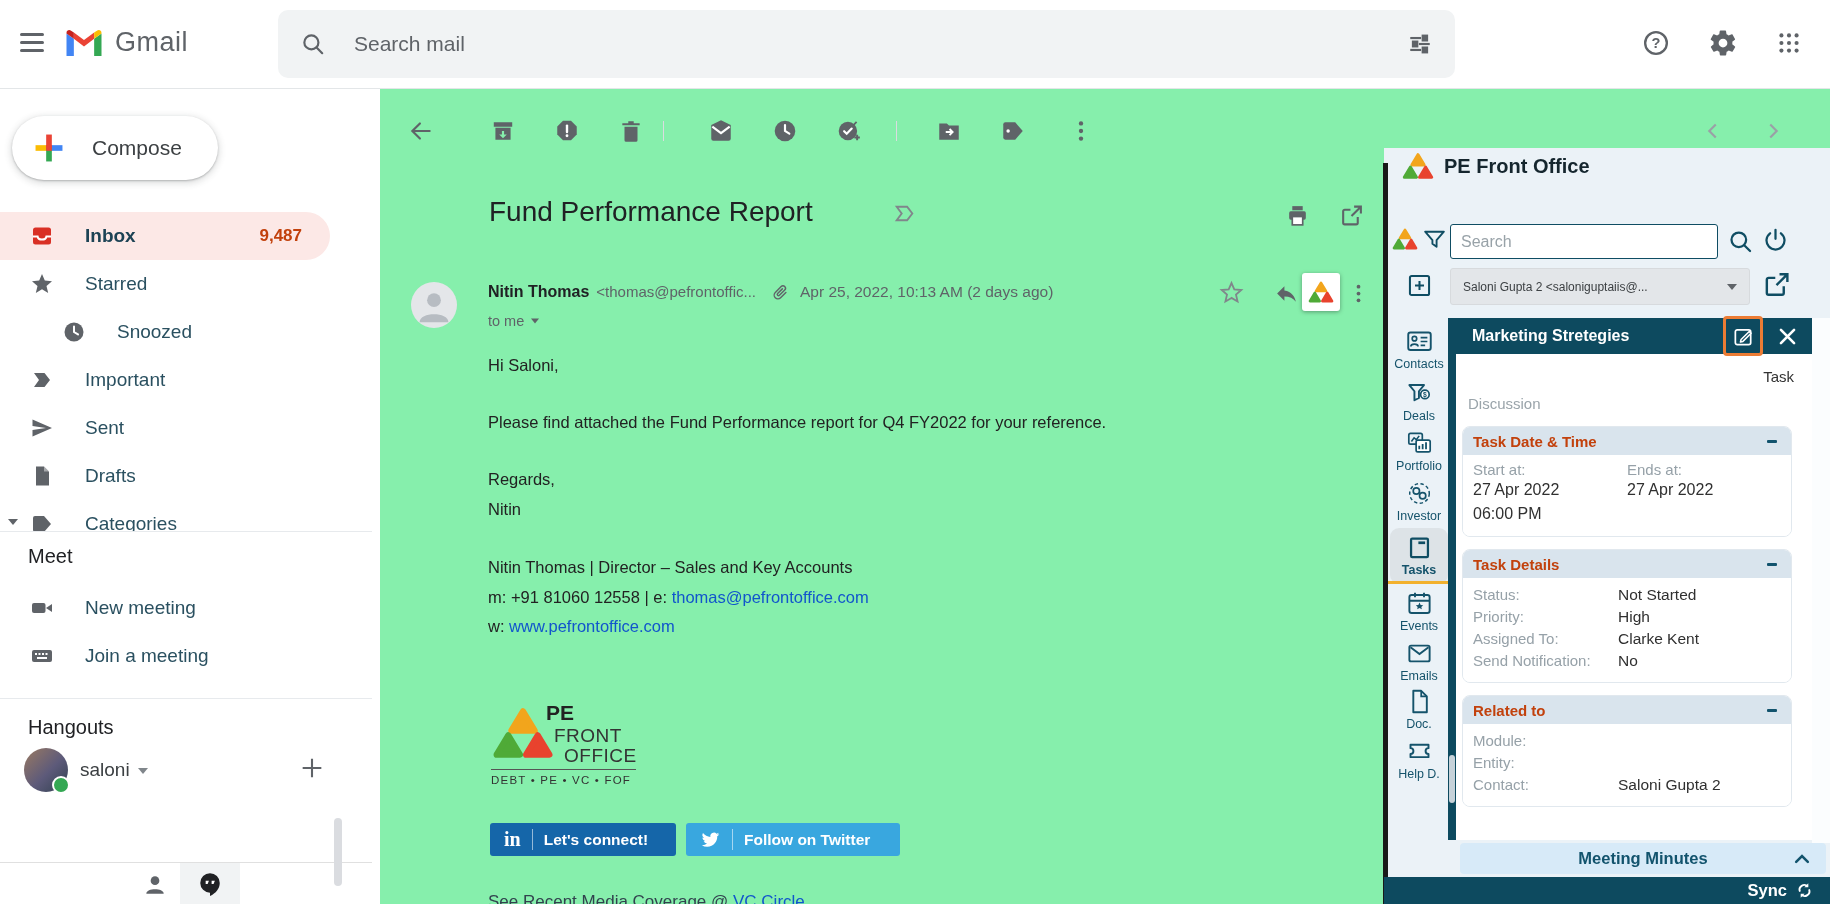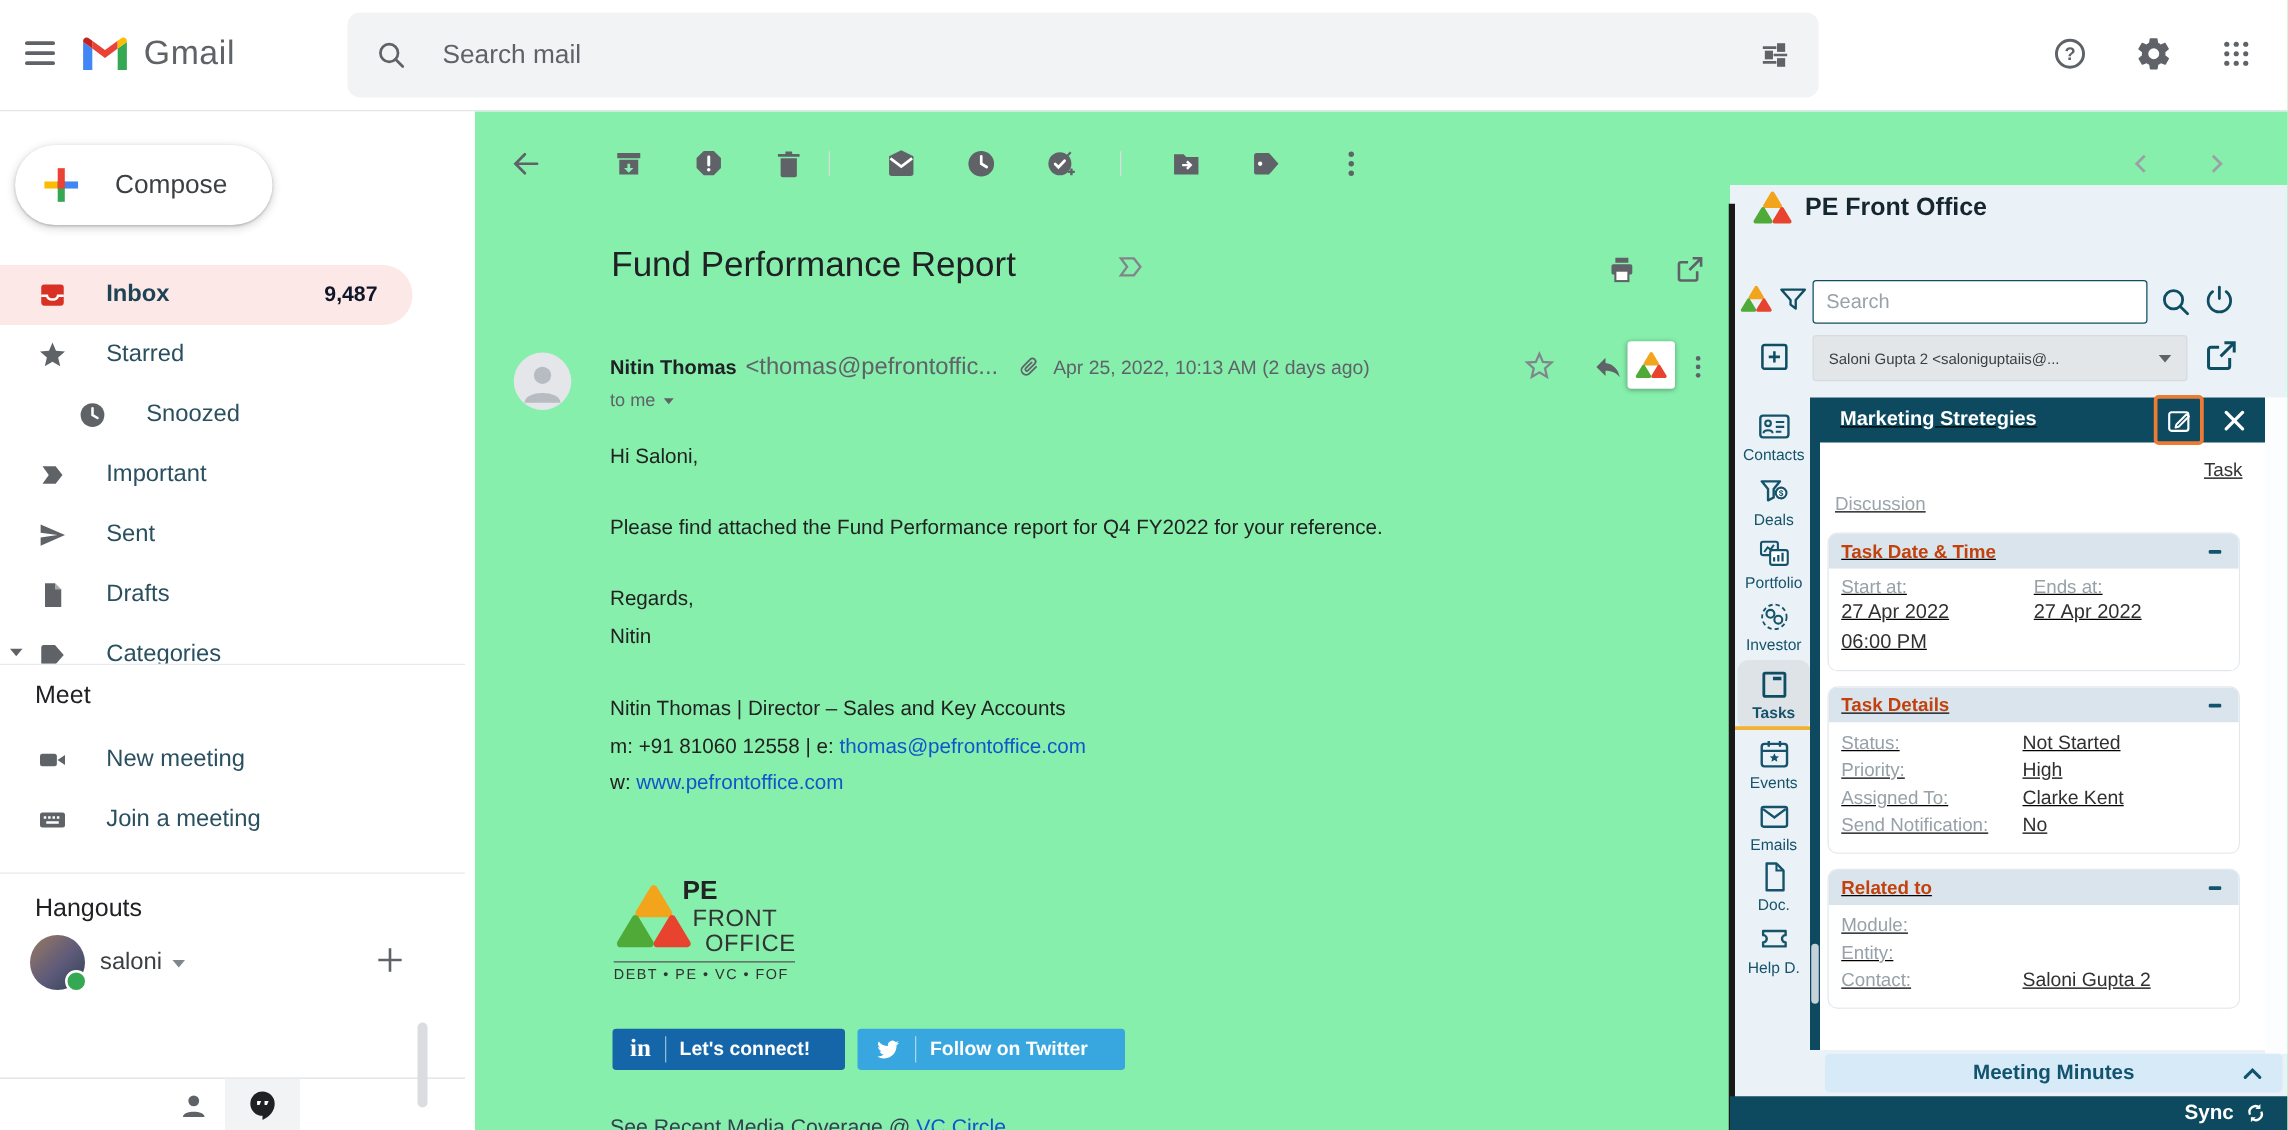--- a/index.html
+++ b/index.html
@@ -19,21 +19,21 @@
   .sidebar{left:0;top:89px;width:372px;height:815px;background:#fff;z-index:20;}
   .compose{left:12px;top:27px;width:206px;height:64px;border-radius:32px;background:#fff;
            box-shadow:0 1px 2px rgba(60,64,67,.3),0 2px 6px 2px rgba(60,64,67,.15);
            display:flex;align-items:center;cursor:pointer;}
   .compose span{font-size:21px;color:#3c4043;font-weight:500;margin-left:26px;}
   .navrow{left:0;width:330px;height:48px;border-radius:0 25px 25px 0;display:flex;align-items:center;cursor:pointer;}
   .navrow .nicon{width:24px;height:24px;margin-left:30px;}
   .navrow .nlabel{font-size:19px;color:#2a5060;margin-left:31px;flex:1;}
   .navrow.active{background:#fce8e6;}
   .navrow.active .nlabel{font-weight:bold;color:#1d4355;}
-  .navrow .ncount{font-size:17px;font-weight:bold;color:#0f172a;margin-right:28px;}
+  .navrow .ncount{font-size:17px;font-weight:bold;color:#c2410c;margin-right:28px;}
   .sideheading{font-size:20px;color:#202124;}
   .meetpanel{left:0;top:442px;width:372px;height:331px;background:#fff;border-top:1px solid #e7eaed;}
   .bottombar{left:0;top:773px;width:372px;height:42px;background:#fff;border-top:1px solid #e0e0e0;}
   .hangbox{left:180px;top:0px;width:60px;height:42px;background:#f1f3f4;display:flex;align-items:center;justify-content:center;}
   .scrollthumb{left:334px;top:729px;width:8px;height:68px;background:#dadce0;border-radius:4px;}
   
   .mail{left:380px;top:89px;width:1458px;height:815px;background:#86efac;z-index:1;}
   .tool{position:absolute;top:29px;width:26px;height:26px;cursor:pointer;}
   .tsep{position:absolute;top:32px;width:1px;height:20px;background:#dadce0;}
   .subject{font-size:28px;color:#202124;}
@@ -50,21 +50,21 @@
               background:#fff;box-sizing:border-box;padding:0 10px;font-size:16px;color:#202124;outline:none;
               font-family:"Liberation Sans",sans-serif;}
   .ext-search::placeholder{color:#98a2a8;}
   .ext-select{left:66px;top:120px;width:300px;height:37px;background:#e3e6e9;border:1px solid #d7dadd;border-radius:3px;
               display:flex;align-items:center;box-sizing:border-box;padding:0 12px;cursor:pointer;}
   .ext-select span{flex:1;font-size:12px;color:#3c4043;white-space:nowrap;overflow:hidden;}
   .caret{width:0;height:0;border-left:5.5px solid transparent;border-right:5.5px solid transparent;border-top:6px solid #5f6368;}
   .xnav{position:absolute;width:62px;text-align:center;cursor:pointer;}
   .xnav svg{margin:0 auto;}
   .xnav .xlabel{font-size:12.5px;color:#15536b;margin-top:2px;}
-  .details{left:64px;top:170px;width:364px;height:522px;background:#fff;border-left:8px solid #0d4a5f;box-sizing:border-box;text-decoration:underline;}
+  .details{left:64px;top:170px;width:364px;height:522px;background:#fff;border-left:8px solid #0d4a5f;box-sizing:border-box;}
   .dtitle{height:36px;background:#0d4a5f;display:flex;align-items:center;}
   .dtitle .dtext{color:#fff;font-weight:bold;font-size:16px;margin-left:16px;flex:1;}
   .card{margin:0 14px 0 6px;border:1px solid #e1e8ee;border-radius:8px;overflow:hidden;width:330px;box-sizing:border-box;}
   .cardhead{height:28px;background:#d9e4ed;display:flex;align-items:center;padding:0 10px;}
   .cardhead .ctext{font-size:15px;font-weight:bold;color:#c2410c;flex:1;}
   .minus{width:10px;height:3px;background:#12536d;border-radius:1px;margin-right:4px;cursor:pointer;}
   .frow{display:flex;line-height:22px;}
   .flabel{width:145px;font-size:15px;color:#96a1a8;}
   .fvalue{font-size:15.5px;color:#303030;}
   .meetingbar{left:76px;top:695px;width:366px;height:31px;background:#d7eaf8;border-radius:4px;
@@ -316,21 +316,21 @@
   </svg>
 
   <div class="abs" style="left:31px;top:193px;width:46px;height:46px;border-radius:50%;background:#e4e6e9;overflow:hidden;">
     <svg width="46" height="46" viewBox="0 0 24 24">
         <circle cx="12" cy="9.5" r="3.6" fill="#b7bcc2"></circle>
         <path fill="#b7bcc2" d="M4.5 21c0-5.5 15-5.5 15 0z"></path>
       </svg>
   </div>
   <div class="abs" style="left:108px;top:194px;display:flex;align-items:baseline;white-space:nowrap;">
     <span style="font-size:16px;font-weight:bold;color:#202124;">Nitin Thomas</span>
-    <span style="font-size:19px;color:#5f6368;margin-left:7px;">&lt;thomas@pefrontoffic...</span>
+    <span style="font-size:15px;color:#5f6368;margin-left:7px;">&lt;thomas@pefrontoffic...</span>
     <svg style="margin-left:14px;align-self:center;" width="20" height="20" viewBox="0 0 24 24">
       <path d="M16.5 6.5v9a4.5 4.5 0 0 1-9 0v-10a3 3 0 0 1 6 0v9a1.5 1.5 0 0 1-3 0v-8" fill="none" stroke="#5f6368" stroke-width="1.7" stroke-linecap="round" transform="rotate(45 12 12)"></path>
     </svg>
     <span style="font-size:15.5px;color:#5f6368;margin-left:10px;">Apr 25, 2022, 10:13 AM (2 days ago)</span>
   </div>
   <svg class="abs" style="left:838px;top:190px;cursor:pointer;" width="27" height="27" viewBox="0 0 24 24">
     <path d="M12 16.8 6.6 20l1.4-6.1L3.3 9.8l6.2-.5L12 3.6l2.5 5.7 6.2.5-4.7 4.1 1.4 6.1z" fill="none" stroke="#80868b" stroke-width="1.6"></path>
   </svg>
   <svg class="abs" style="left:894px;top:192px;cursor:pointer;" width="25" height="25" viewBox="0 0 24 24">
     <path fill="#5f6368" d="M10 9V5l-7 7 7 7v-4.1c5 0 8.5 1.7 11 5.1-1-5-4-10-11-11z"></path>

